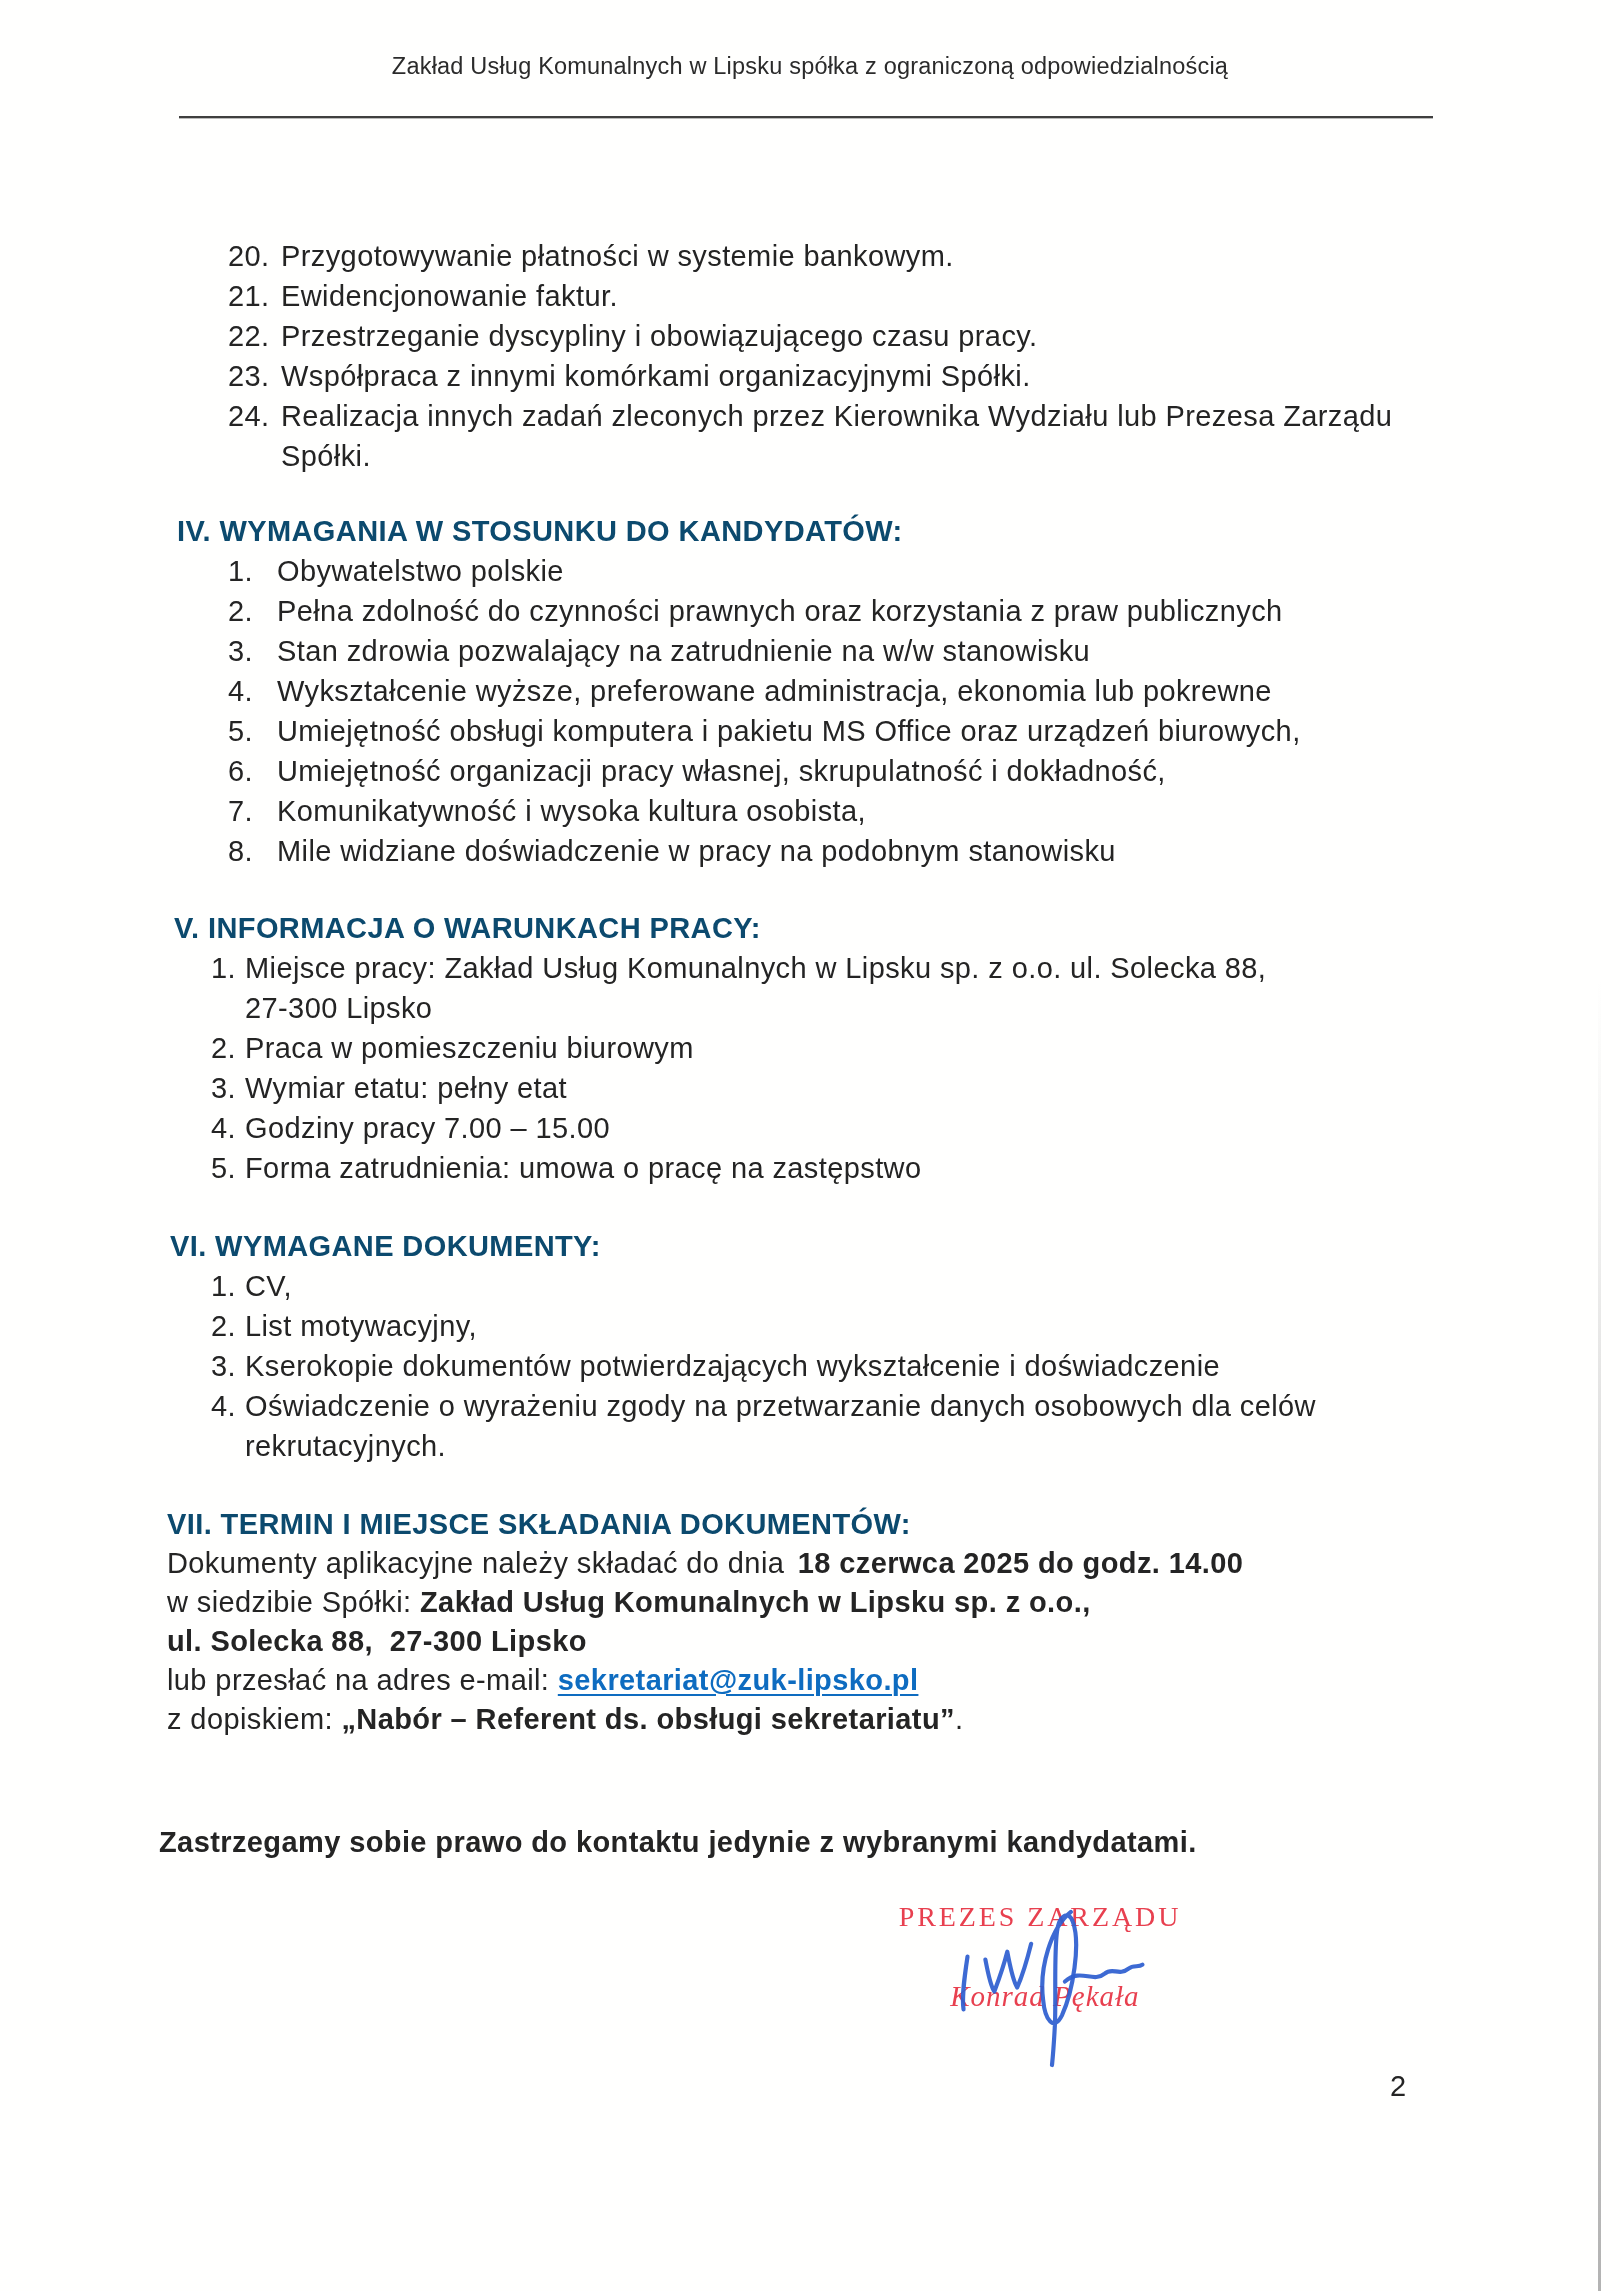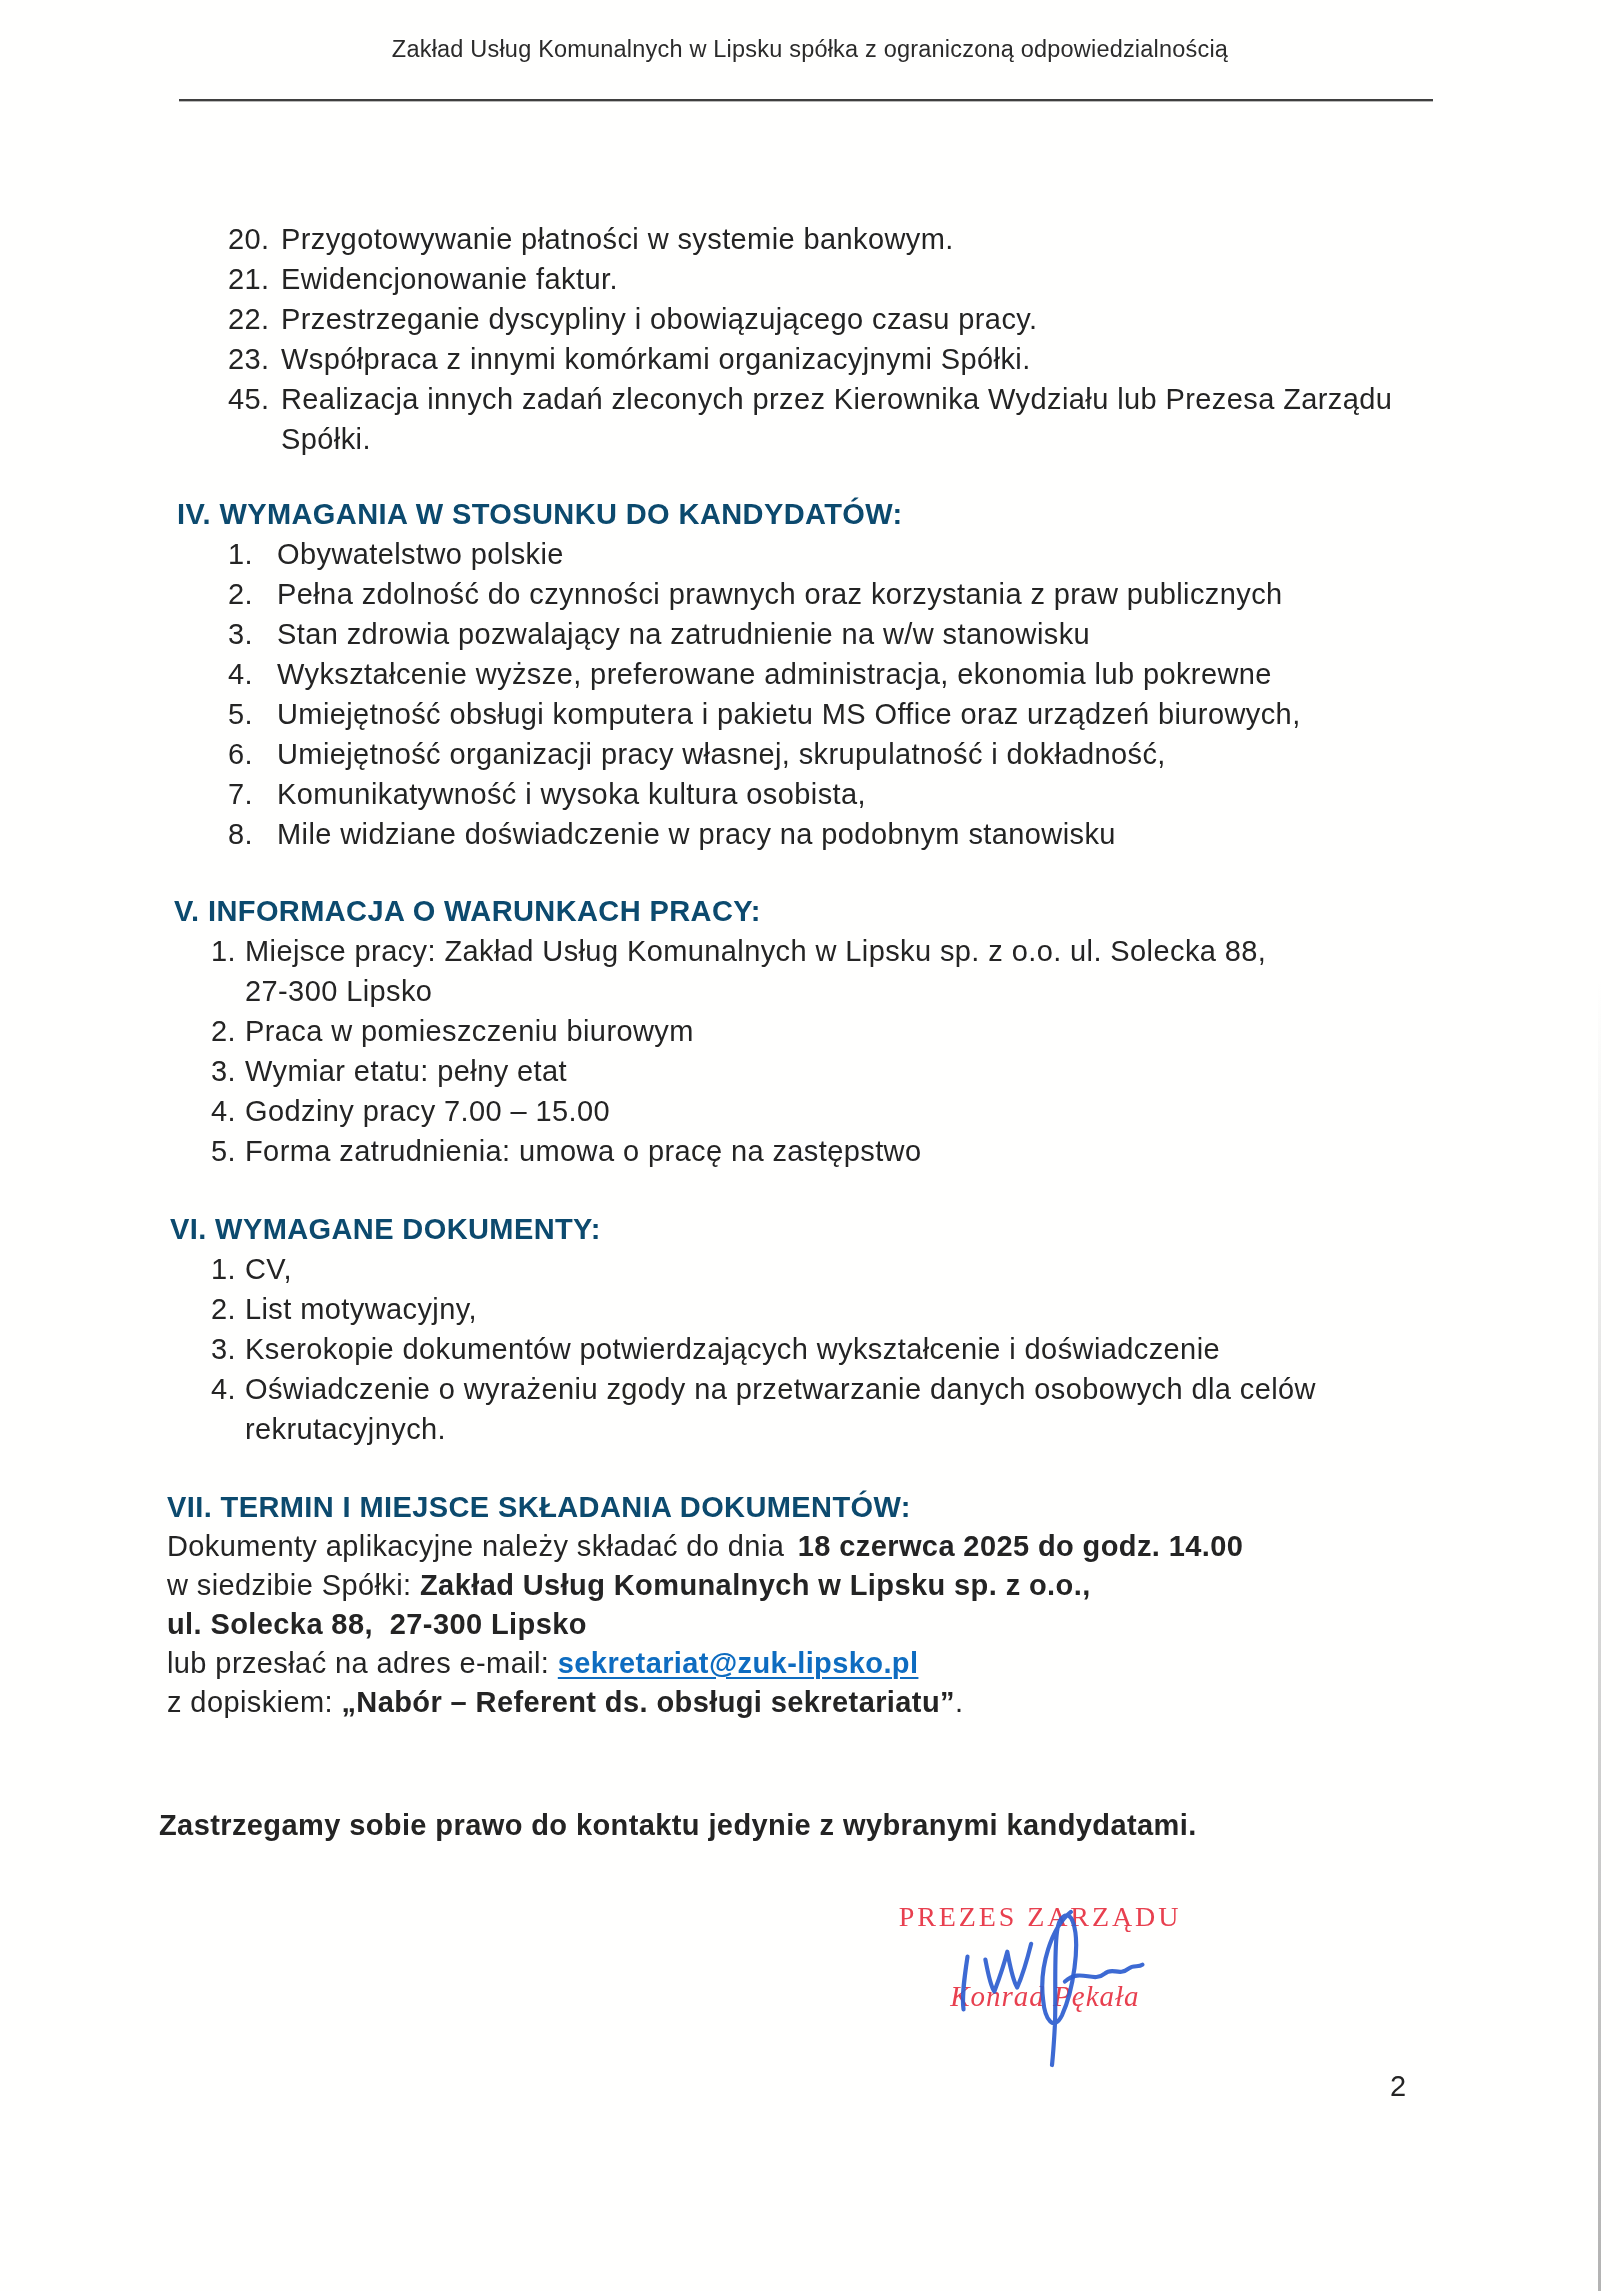--- a/index.html
+++ b/index.html
@@ -17,21 +17,21 @@
     height:2292px;
     background:#fffffe;
     overflow:hidden;
     font-family:"Liberation Sans","DejaVu Sans",sans-serif;
     color:var(--color-text,#242424);
     font-size:29px;
     letter-spacing:0.4px;
   }
   
   .header-title{
-    padding-top:35px;
+    padding-top:52px;
     text-align:center;
     font-size:23.5px;
     letter-spacing:0.2px;
     color:#2b2b2b;
     line-height:29px;
   }
   .header-rule{
     margin:35px 0 0 179px;
     width:1254px;
     border:none;
@@ -150,21 +150,21 @@
     </div>
     <div class="row">
       <span class="num">22.</span>
       <span class="txt">Przestrzeganie dyscypliny i obowiązującego czasu pracy.</span>
     </div>
     <div class="row">
       <span class="num">23.</span>
       <span class="txt">Współpraca z innymi komórkami organizacyjnymi Spółki.</span>
     </div>
     <div class="row">
-      <span class="num">45.</span>
+      <span class="num">24.</span>
       <span class="txt">Realizacja innych zadań zleconych przez Kierownika Wydziału lub Prezesa Zarządu</span>
     </div>
     <div class="row">
       <span class="num"></span>
       <span class="txt">Spółki.</span>
     </div>
   </div>
 
   <div class="sec-heading h4">IV. WYMAGANIA W STOSUNKU DO KANDYDATÓW:</div>
   <div class="list-iv">

